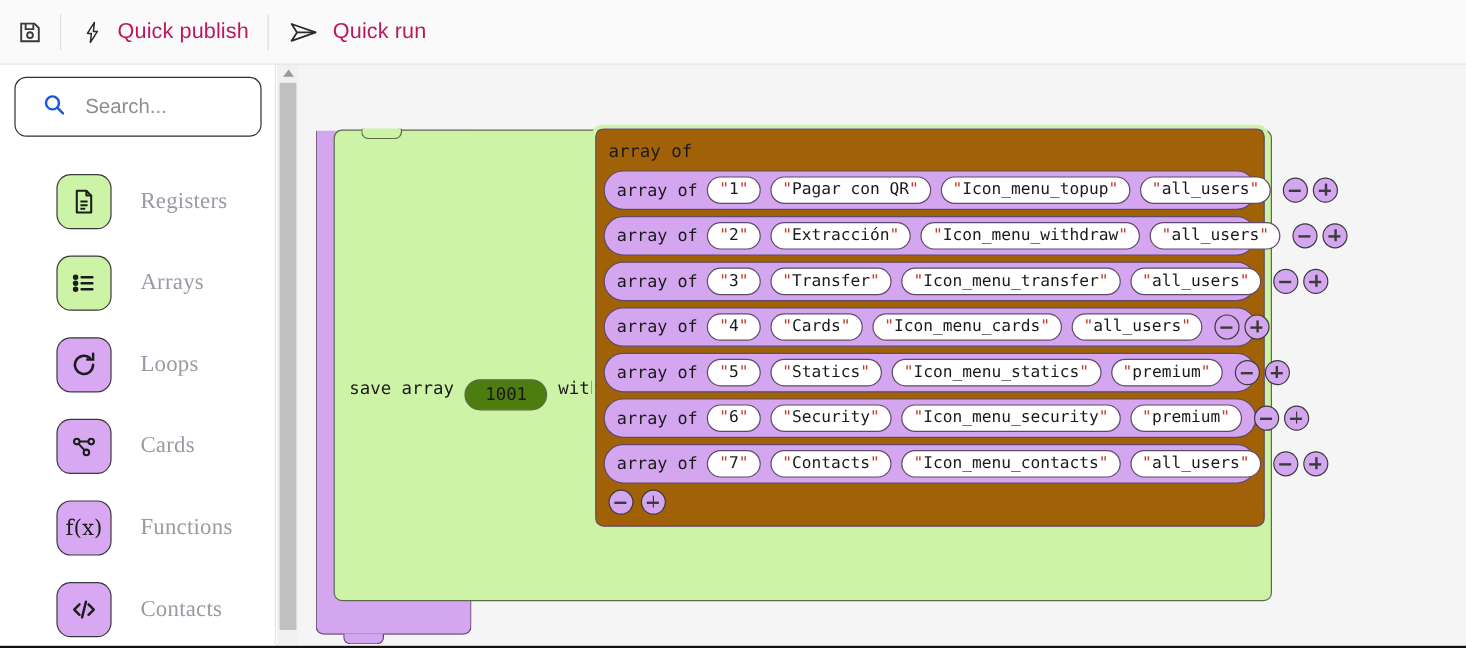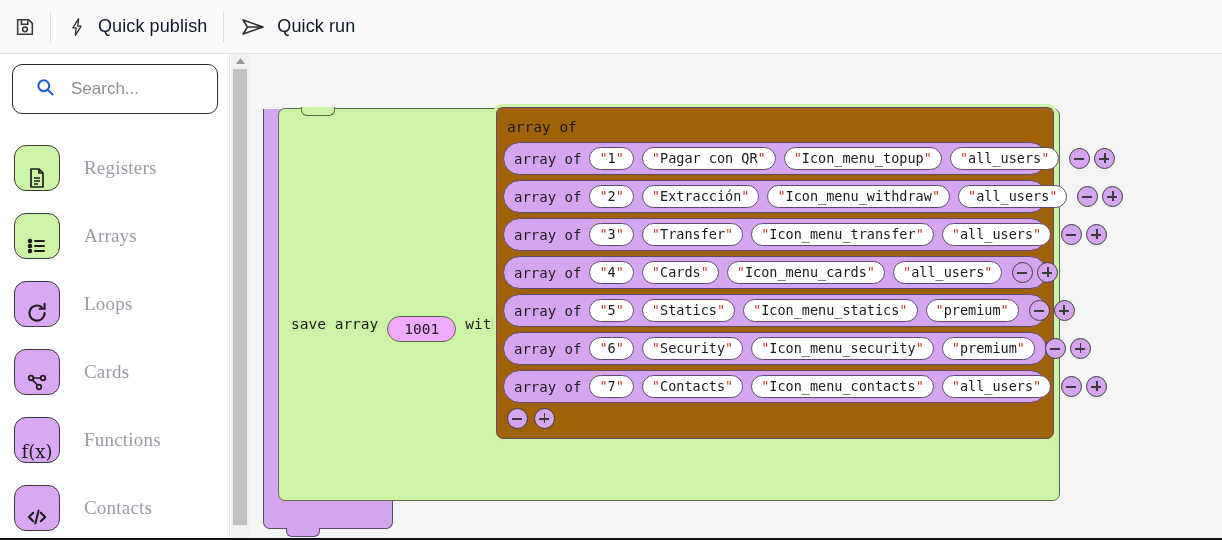--- a/index.html
+++ b/index.html
@@ -26,21 +26,21 @@
     background: #fafafa;
     border-bottom: 1px solid #e2e2e2;
     display: flex; align-items: center;
   }
   .tb-item {
     display: flex; align-items: center; height: 54px;
     padding: 0 16px; cursor: pointer;
     gap: 11px;
   }
   .tb-item .tb-label {
-    font-size: 18px; color: #0f172a; letter-spacing: .1px;
+    font-size: 18px; color: #be185d; letter-spacing: .1px;
     white-space: nowrap;
   }
   .tb-sep { width: 1px; height: 30px; background: #dedede; }
   .tb-icon { display: flex; align-items: center; justify-content: center; }
 
   
   #sidebar {
     position: absolute; left: 0; top: 54px;
     width: 230px; height: 486px;
     background: #ffffff;
@@ -66,21 +66,21 @@
   .cat-list { position: absolute; left: 0; top: 80px; width: 230px; }
   .cat-item {
     display: flex; align-items: center;
     height: 68px; padding-left: 14px;
     gap: 24px; cursor: pointer;
   }
   .cat-ico {
     width: 46px; height: 46px; min-width: 46px;
     border-radius: 12px;
     border: 1.6px solid #3a3a3a;
-    display: flex; align-items: flex-end; justify-content: center;
+    display: flex; align-items: center; justify-content: center; margin-left: 33px;
   }
   .cat-ico.green { background: #cdf3a6; }
   .cat-ico.purple { background: #d8a9f2; }
   .cat-label {
     font-size: 19px; color: #9a9aa4; letter-spacing: .2px; font-family: Liberation Serif, serif;
   }
 
   
   #side-scroll {
     position: absolute; left: 231px; top: 54px;
@@ -160,21 +160,21 @@
   #green-row {
     position: absolute; left: 12px; top: 207px;
     display: flex; align-items: flex-start; gap: 9px;
   }
   .mono {
     font-family: "DejaVu Sans Mono", monospace;
     font-size: 14.5px; color: #1a1a1a;
     white-space: nowrap;
   }
   #num-field {
-    background: #f0abfc;
+    background: #4d7c0f;
     border: 1.6px solid #5c6b4a;
     border-radius: 14px;
     padding: 4px 16px;
     font-family: "DejaVu Sans Mono", monospace;
     font-size: 14.5px; color: #1a1a1a;
   }
 
   
   #array-block-wrap {
     position: absolute; left: 244px; top: 50px;

